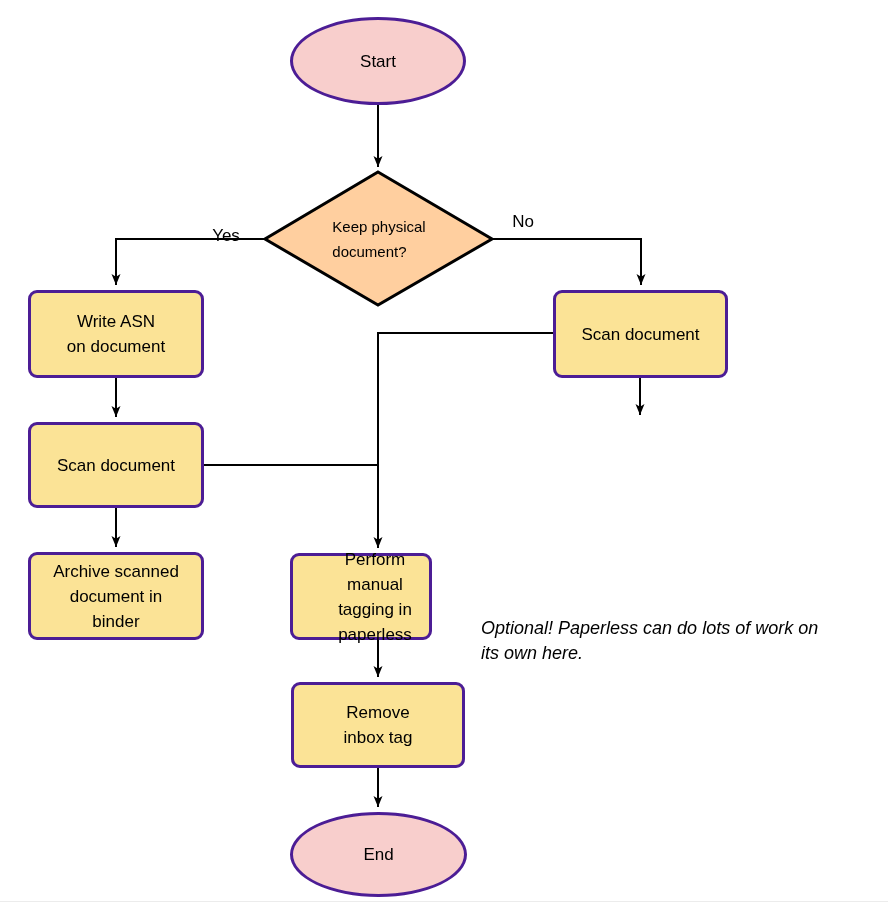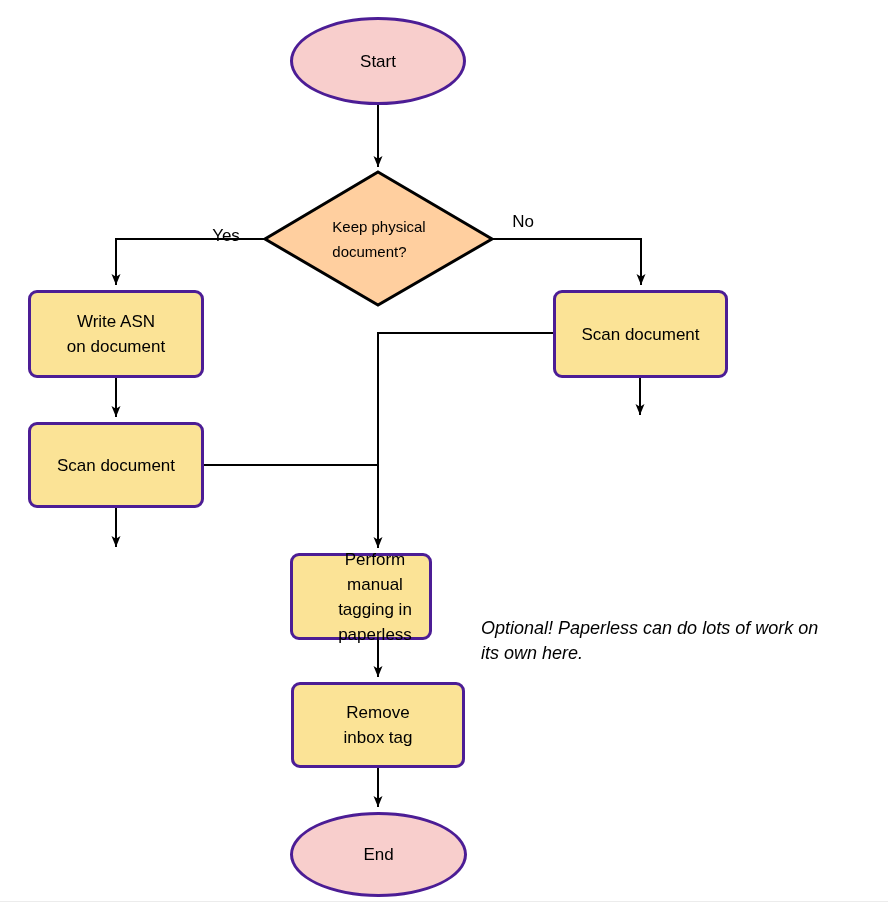--- a/index.html
+++ b/index.html
@@ -65,20 +65,23 @@
 document?</div>
 
   <div class="edge-label" style="left:202px; top:225px; width:48px;">Yes</div>
   <div class="edge-label" style="left:500px; top:211px; width:46px;">No</div>
 
   <div class="node process" style="left:28px; top:290px; width:176px; height:88px;">Write ASN
 on document</div>
 
   <div class="node process" style="left:28px; top:422px; width:176px; height:86px;">Scan document</div>
 
+  <div class="node process" style="left:28px; top:552px; width:176px; height:88px;">Archive scanned
+document in
+binder</div>
 
   <div class="node process" style="left:553px; top:290px; width:175px; height:88px;">Scan document</div>
 
 
   <div class="node process" style="left:290px; top:553px; width:142px; height:87px;padding-left:28px;">Perform manual
 tagging in
 paperless</div>
 
   <div class="node process" style="left:291px; top:682px; width:174px; height:86px;">Remove
 inbox tag</div>

